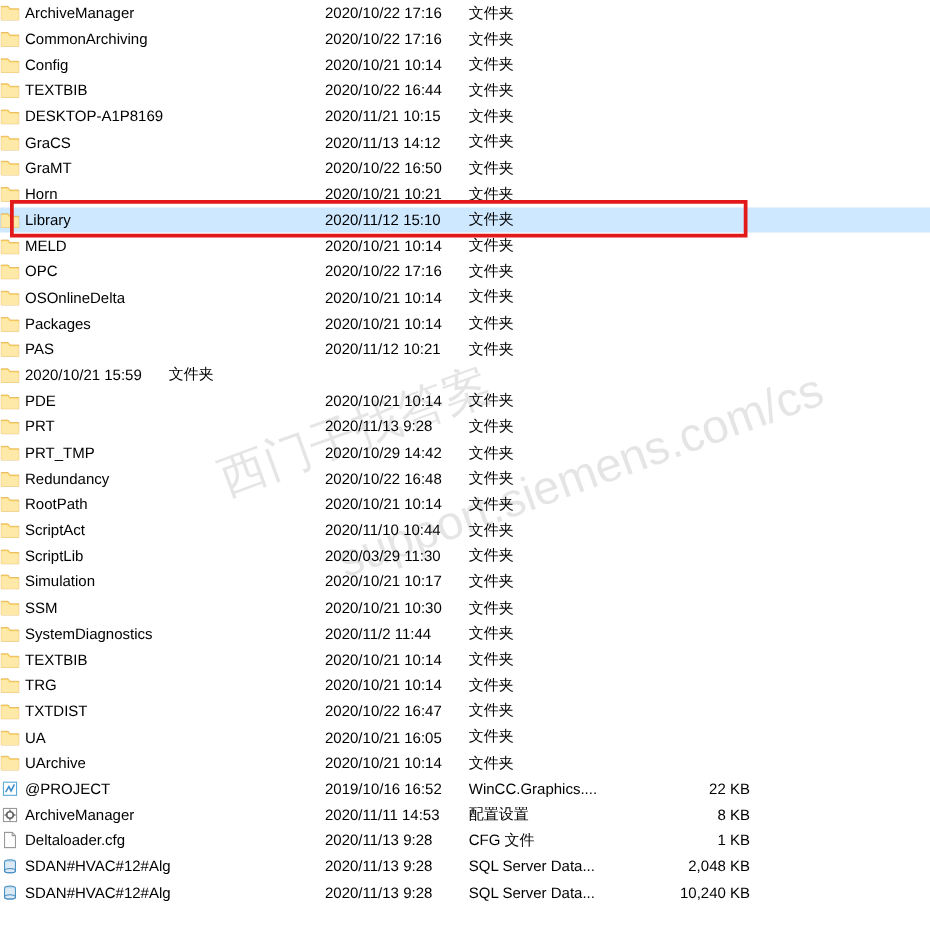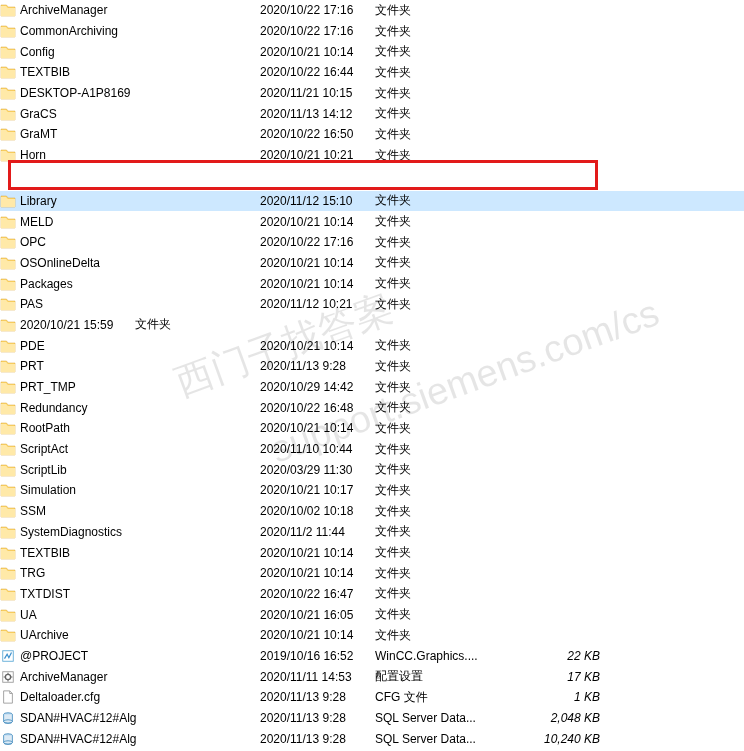--- a/index.html
+++ b/index.html
@@ -16,21 +16,20 @@
     position: relative;
   }
   .row {
     display: flex;
     align-items: center;
     height: 20.7px;
     white-space: nowrap;
   }
   .row.selected {
     background: #cde8ff;
-    margin-top: 25px;
   }
   .icon-cell {
     width: 20px;
     flex-shrink: 0;
     display:flex;
     align-items:center;
   }
   .icon {
     width: 16px;
     height: 14px;
@@ -49,21 +48,20 @@
   .type-cell {
     width: 140px;
     flex-shrink: 0;
     overflow: hidden;
     text-overflow: ellipsis;
   }
   .size-cell {
     width: 85px;
     flex-shrink: 0;
     text-align: right;
-    font-style: italic;
   }
   
   .highlight-box {
     position: absolute;
     border: 3px solid #e21a1a;
     left: 8px;
     width: 590px;
     pointer-events: none;
     z-index: 10;
   }
@@ -359,21 +357,21 @@
       <span class="size-cell"></span>
     </div>
     <div class="row">
       <span class="icon-cell">
         <svg class="icon" viewBox="0 0 16 14">
           <path d="M1 3 L1 13 L15 13 L15 4 L8 4 L6.5 2 L1 2 Z" fill="#ffd86b" stroke="#d9a43a" stroke-width="0.5"></path>
           <path d="M1 3 L6 3 L7.5 5 L15 5 L15 13 L1 13 Z" fill="#ffe9a8"></path>
         </svg>
       </span>
       <span class="name-cell">SSM</span>
-      <span class="date-cell">2020/10/02 10:18</span>
+      <span class="date-cell">2020/10/21 10:30</span>
       <span class="type-cell">文件夹</span>
       <span class="size-cell"></span>
     </div>
     <div class="row">
       <span class="icon-cell">
         <svg class="icon" viewBox="0 0 16 14">
           <path d="M1 3 L1 13 L15 13 L15 4 L8 4 L6.5 2 L1 2 Z" fill="#ffd86b" stroke="#d9a43a" stroke-width="0.5"></path>
           <path d="M1 3 L6 3 L7.5 5 L15 5 L15 13 L1 13 Z" fill="#ffe9a8"></path>
         </svg>
       </span>
@@ -458,21 +456,21 @@
       <span class="icon-cell">
         <svg class="icon" viewBox="0 0 16 16">
           <rect x="2" y="2" width="12" height="12" fill="#fff" stroke="#999"></rect>
           <circle cx="8" cy="8" r="3" fill="none" stroke="#666" stroke-width="1.5"></circle>
           <path d="M8 3v2M8 11v2M3 8h2M11 8h2" stroke="#666" stroke-width="1.2"></path>
         </svg>
       </span>
       <span class="name-cell">ArchiveManager</span>
       <span class="date-cell">2020/11/11 14:53</span>
       <span class="type-cell">配置设置</span>
-      <span class="size-cell">17 KB</span>
+      <span class="size-cell">8 KB</span>
     </div>
     <div class="row">
       <span class="icon-cell">
         <svg class="icon" viewBox="0 0 16 16">
           <path d="M3 1 L10 1 L13 4 L13 15 L3 15 Z" fill="#fff" stroke="#999"></path>
           <path d="M10 1 L10 4 L13 4" fill="none" stroke="#999"></path>
         </svg>
       </span>
       <span class="name-cell">Deltaloader.cfg</span>
       <span class="date-cell">2020/11/13 9:28</span>

